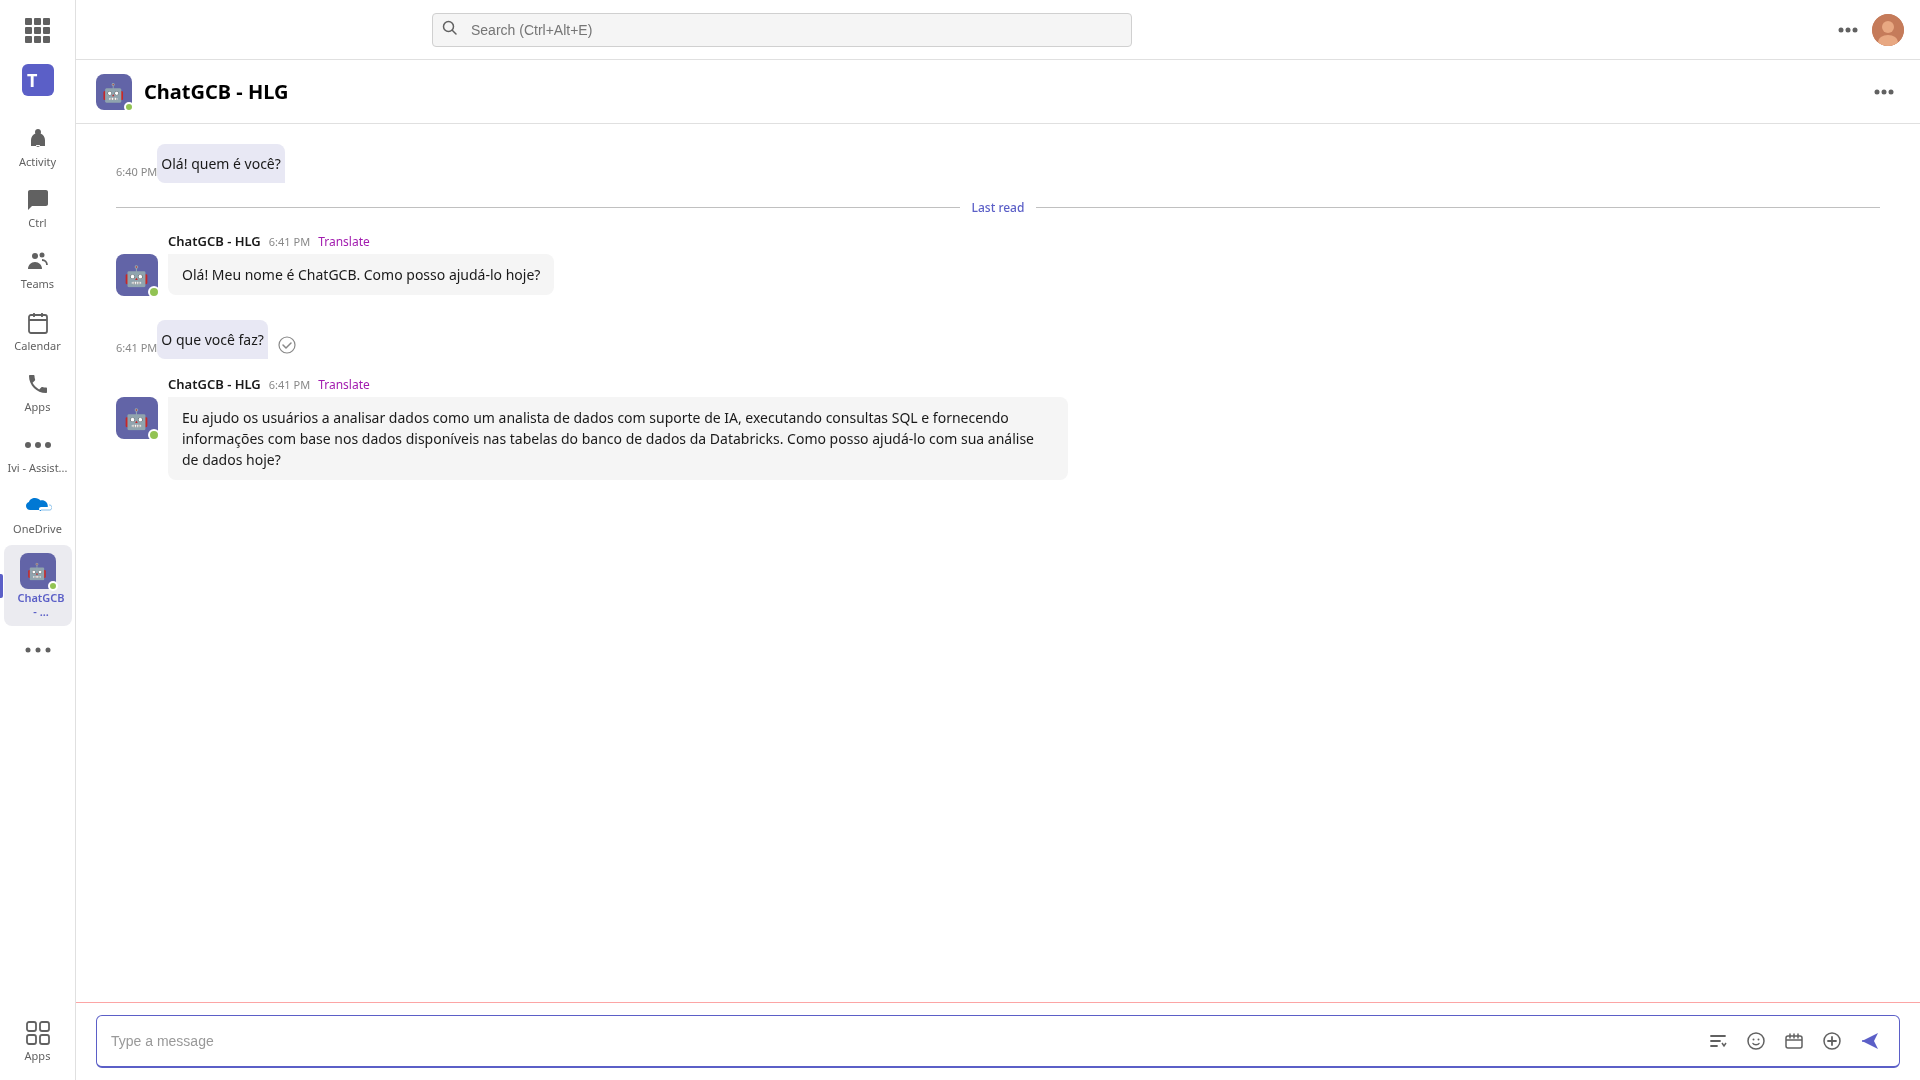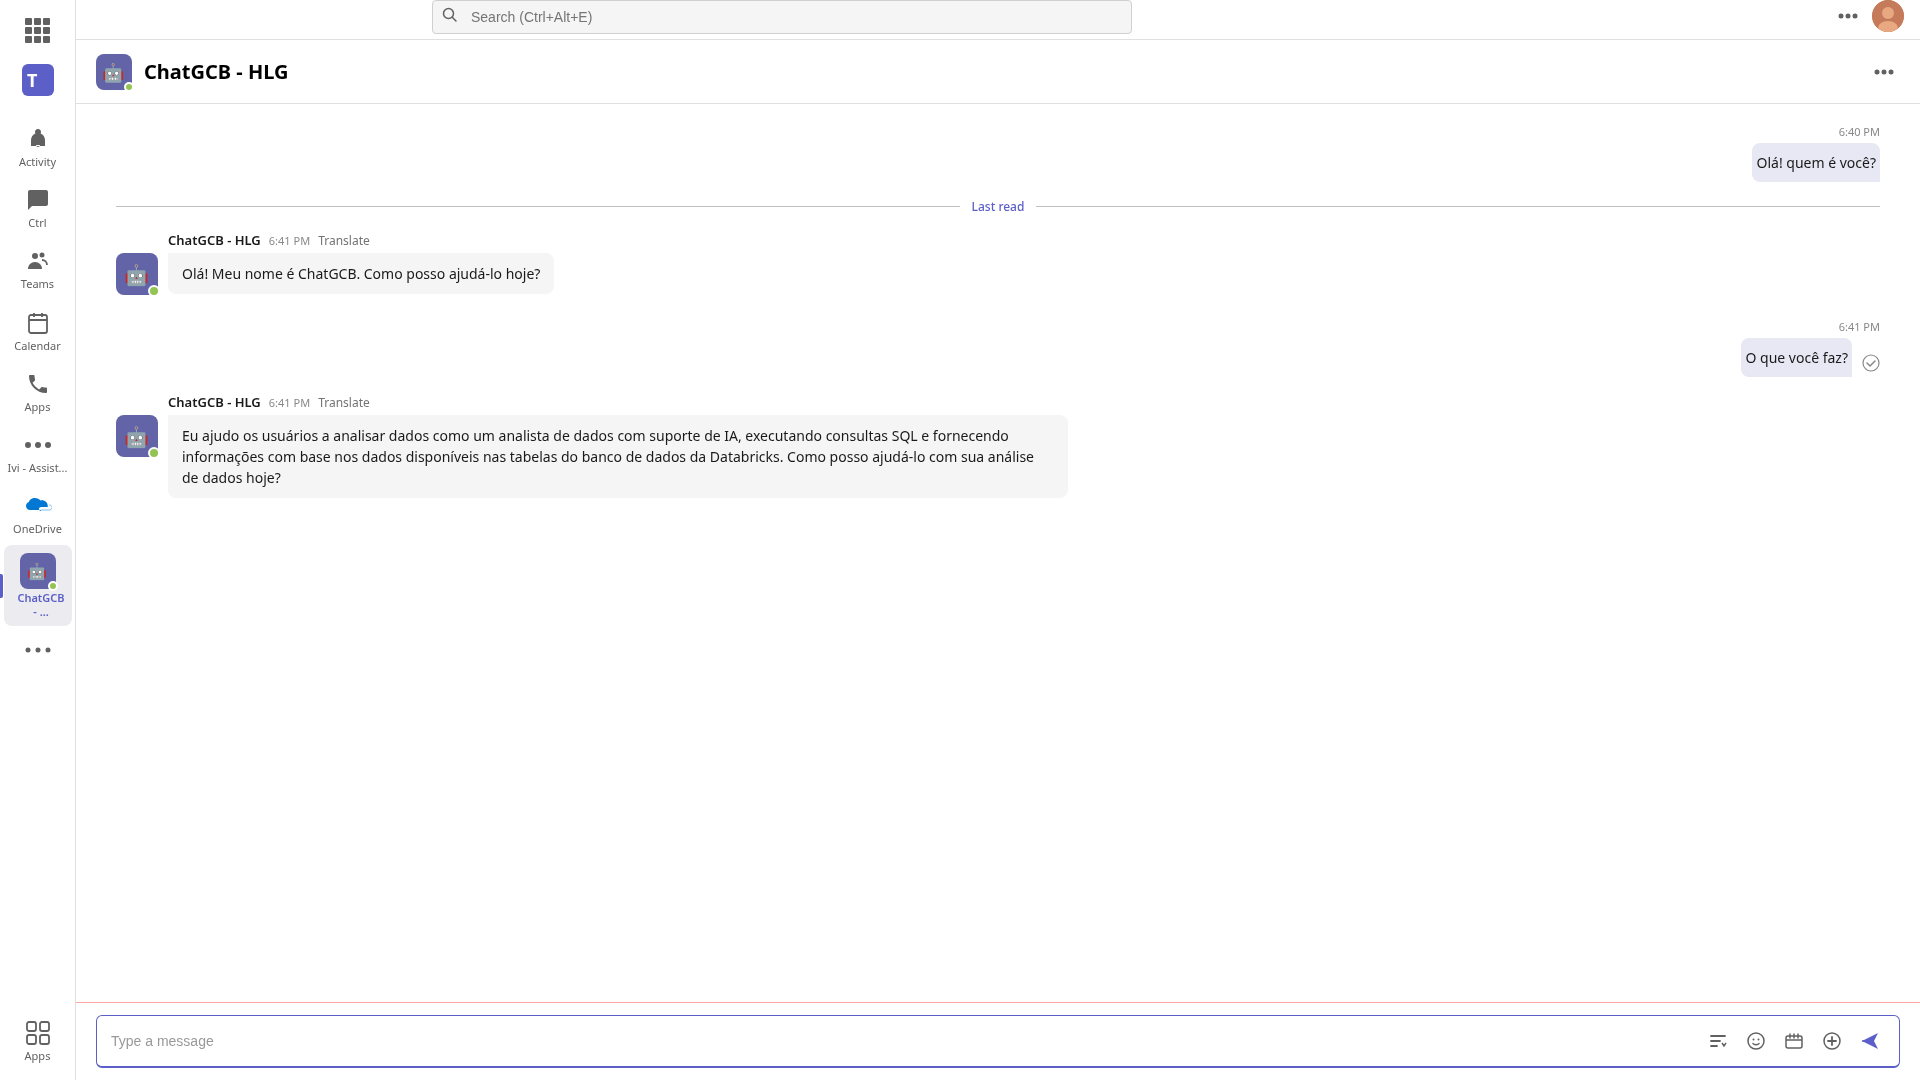--- a/index.html
+++ b/index.html
@@ -137,23 +137,23 @@
     .main {
       flex: 1;
       display: flex;
       flex-direction: column;
       height: 1080px;
       background: #fff;
     }
 
     
     .topbar {
-      height: 40px;
-      display: flex;
-      align-items: flex-start;
+      height: 60px;
+      display: flex;
+      align-items: center;
       padding: 0 16px;
       border-bottom: 1px solid #e0e0e0;
       gap: 20px;
       flex-shrink: 0;
     }
     .search-bar {
       flex: 1;
       max-width: 700px;
       margin: 0 auto;
       position: relative;
@@ -285,32 +285,32 @@
       font-size: 13px;
       font-weight: 600;
       color: #1a1a1a;
     }
     .incoming-ts {
       font-size: 11px;
       color: #888;
     }
     .translate-link {
       font-size: 12px;
-      color: #737373;
+      color: #a21caf;
       cursor: pointer;
       text-decoration: none;
     }
     .delivered-icon {
       color: #888;
       font-size: 16px;
       margin-left: 6px;
     }
     .outgoing-row-wrap {
       display: flex;
-      flex-direction: column;
+      flex-direction: row;
       align-items: flex-end;
     }
     .outgoing-bubble-row {
       display: flex;
       align-items: flex-end;
       gap: 4px;
     }
 
     
     .message-input-area {

